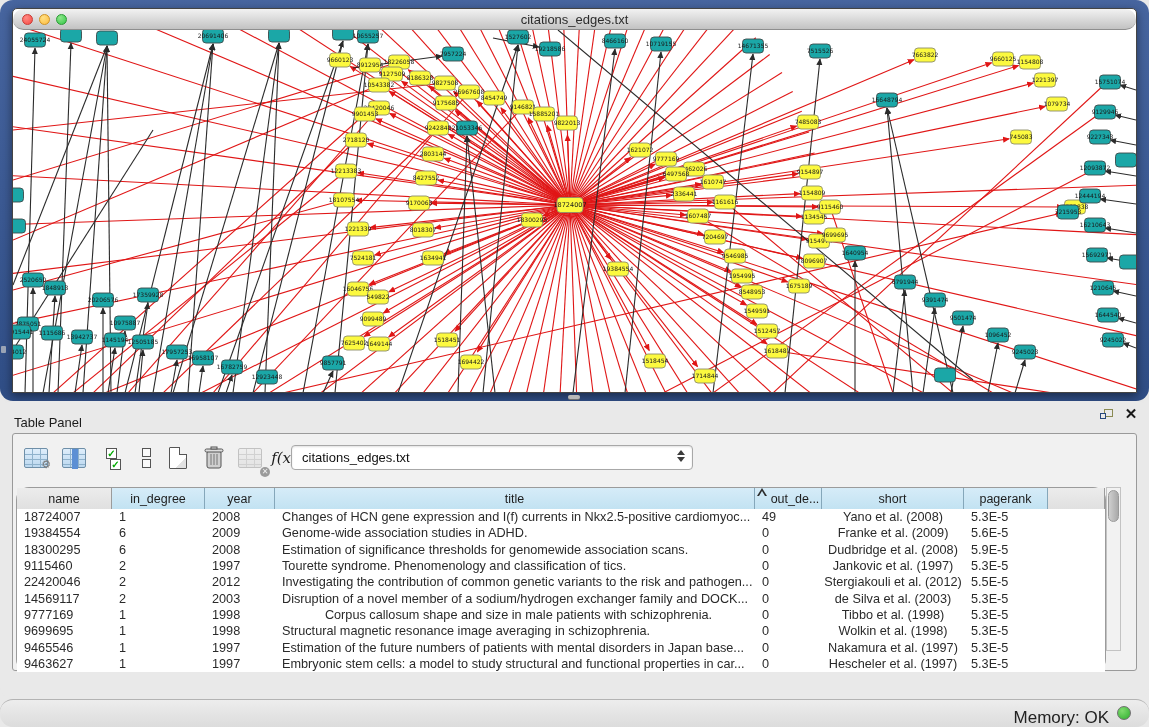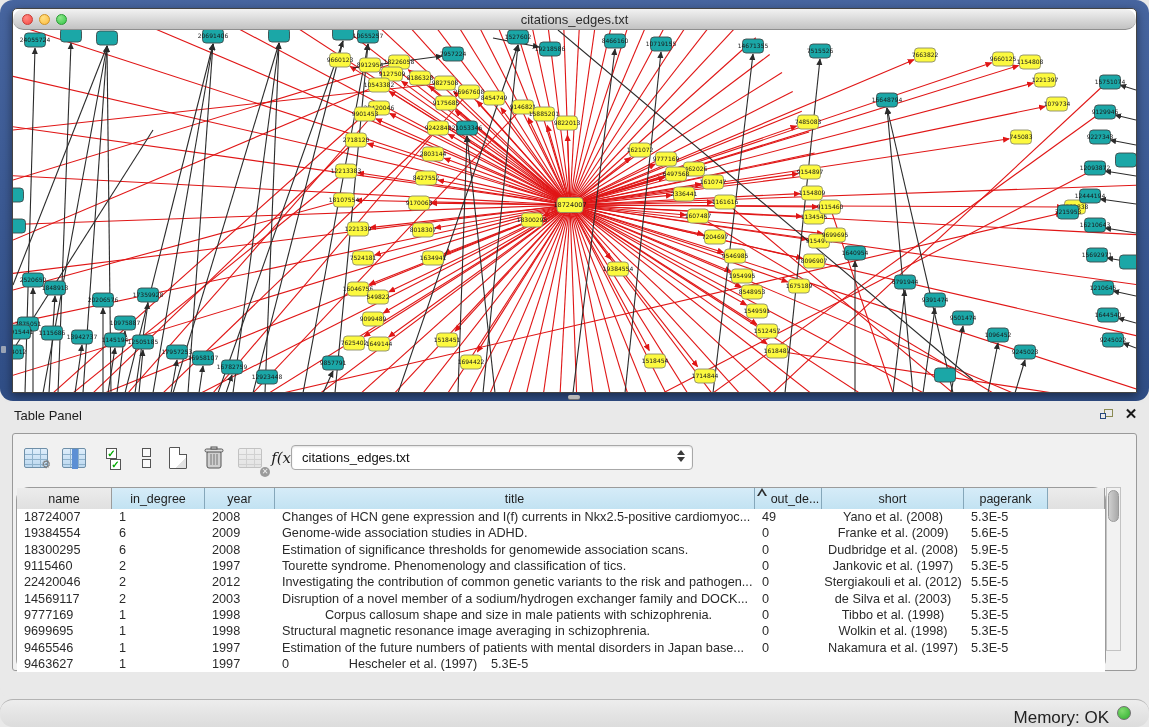--- a/index.html
+++ b/index.html
@@ -15,21 +15,21 @@
   #light-min   { left:26px; background:radial-gradient(circle at 35% 30%,#ffe084,#fdbb3e); border:1px solid #cf9325;}
   #light-zoom  { left:43px; background:radial-gradient(circle at 35% 30%,#8ee68a,#34c climate748); background:radial-gradient(circle at 35% 30%,#8ee68a,#33c748); border:1px solid #2a9a33;}
   #win-title { width:100%; text-align:center; top:3px; font-size:13px; color:#2c2c2c; }
   #canvas-wrap { left:0; top:21px; width:1123px; height:363px; background:#fff; }
   #net-svg { width:100%; height:100%; display:block; }
   #divider-handle { left:568px; top:395px; width:12px; height:4px; background:#b8b8b8; border-radius:2px; box-shadow:0 1px 0 #6f6f6f; }
   #edge-mark { left:1px; top:346px; width:5px; height:7px; background:#9aa4b5; border-radius:1px; }
 
   
   #table-panel { left:0; top:401px; width:1149px; height:298px; background:#e9e9e9; }
-  #panel-title { left:14px; top:7px; font-size:13px; color:#1c1c1c; }
+  #panel-title { left:14px; top:14px; font-size:13px; color:#1c1c1c; }
   #float-btn { left:1100px; top:8px; width:15px; height:13px; cursor:pointer; }
   #float-btn .sq1 { position:absolute; left:4px; top:0; width:9px; height:8px; border:1px solid #8a8a52; background:transparent; }
   #float-btn .sq2 { position:absolute; left:0; top:4px; width:6px; height:6px; border:1px solid #27477c; background:#e9e9e9; }
   #close-btn { left:1124px; top:5px; width:14px; height:16px; font-size:15px; font-weight:bold; color:#1a1a1a; cursor:pointer; line-height:16px; text-align:center; }
 
   #inner-panel { left:12px; top:32px; width:1125px; height:238px; background:#f1f1f1; border:1px solid #9a9a9a; border-radius:3px; }
 
   
   .tool { top:9px; width:30px; height:30px; display:flex; align-items:center; justify-content:center; cursor:pointer; }
   .minitable { width:24px; height:20px; border:1px solid #6f8fa8; background:linear-gradient(180deg,#dfeefb,#bcd8ef); position:relative; border-radius:2px; }
@@ -983,20 +983,21 @@
             <div class="tcell" style="width: 70px;">1997</div>
             <div class="tcell" style="width: 480px;">Estimation of the future numbers of patients with mental disorders in Japan base...</div>
             <div class="tcell" style="width: 67px;">0</div>
             <div class="tcell center" style="width: 142px;">Nakamura et al. (1997)</div>
             <div class="tcell" style="width: 84px;">5.3E-5</div>
           </div>
           <div class="trow">
             <div class="tcell" style="width: 95px;">9463627</div>
             <div class="tcell" style="width: 93px;">1</div>
             <div class="tcell" style="width: 70px;">1997</div>
+            <div class="tcell" style="width: 480px;">Embryonic stem cells: a model to study structural and functional properties in car...</div>
             <div class="tcell" style="width: 67px;">0</div>
             <div class="tcell center" style="width: 142px;">Hescheler et al. (1997)</div>
             <div class="tcell" style="width: 84px;">5.3E-5</div>
           </div>
         </div>
     </div>
     <div id="vscroll" class="abs">
         <span class="thumb"></span>
       </div>
 

